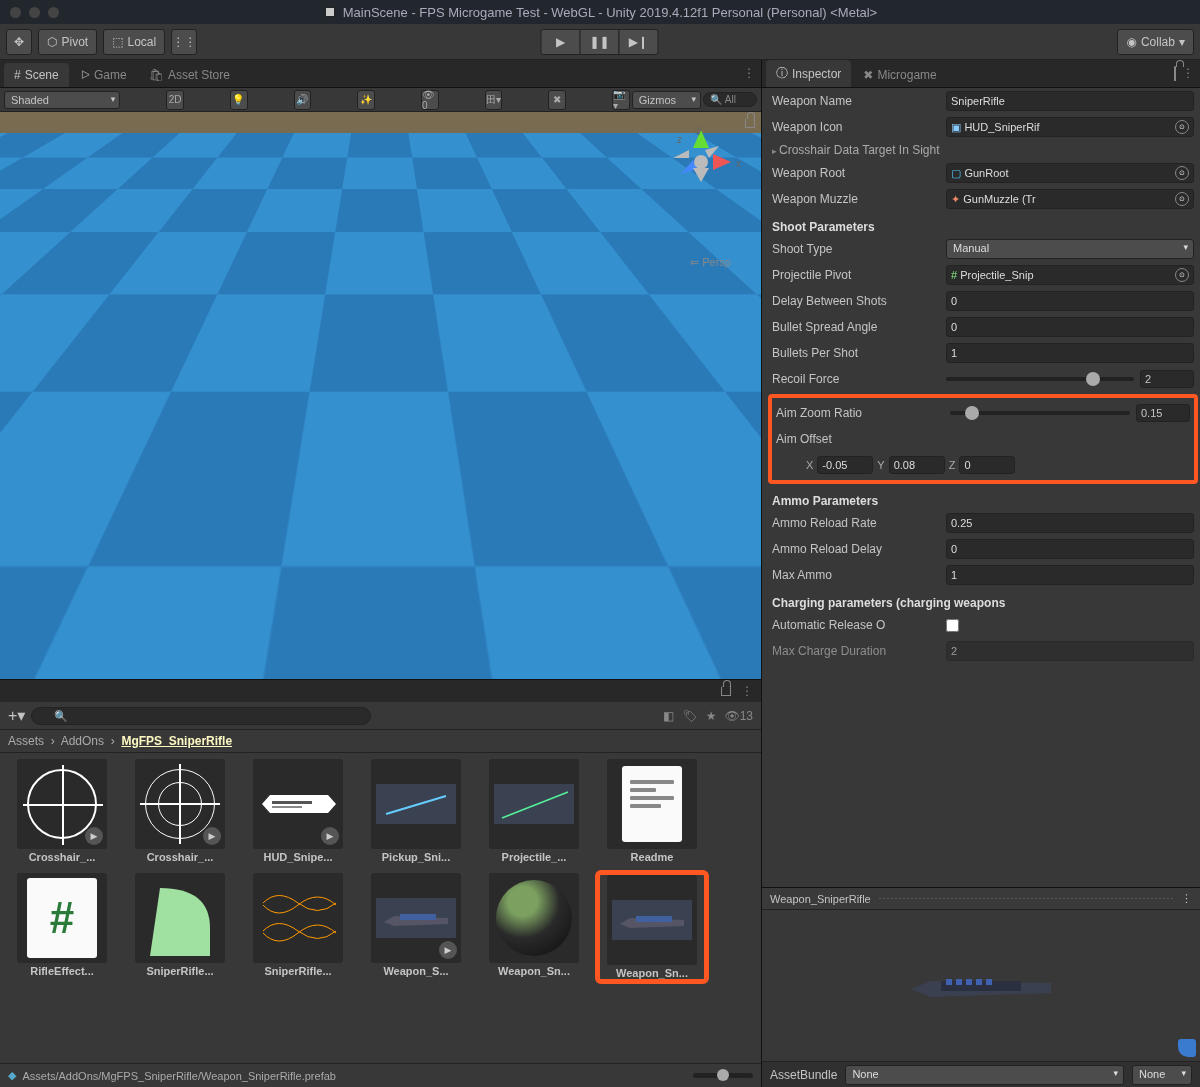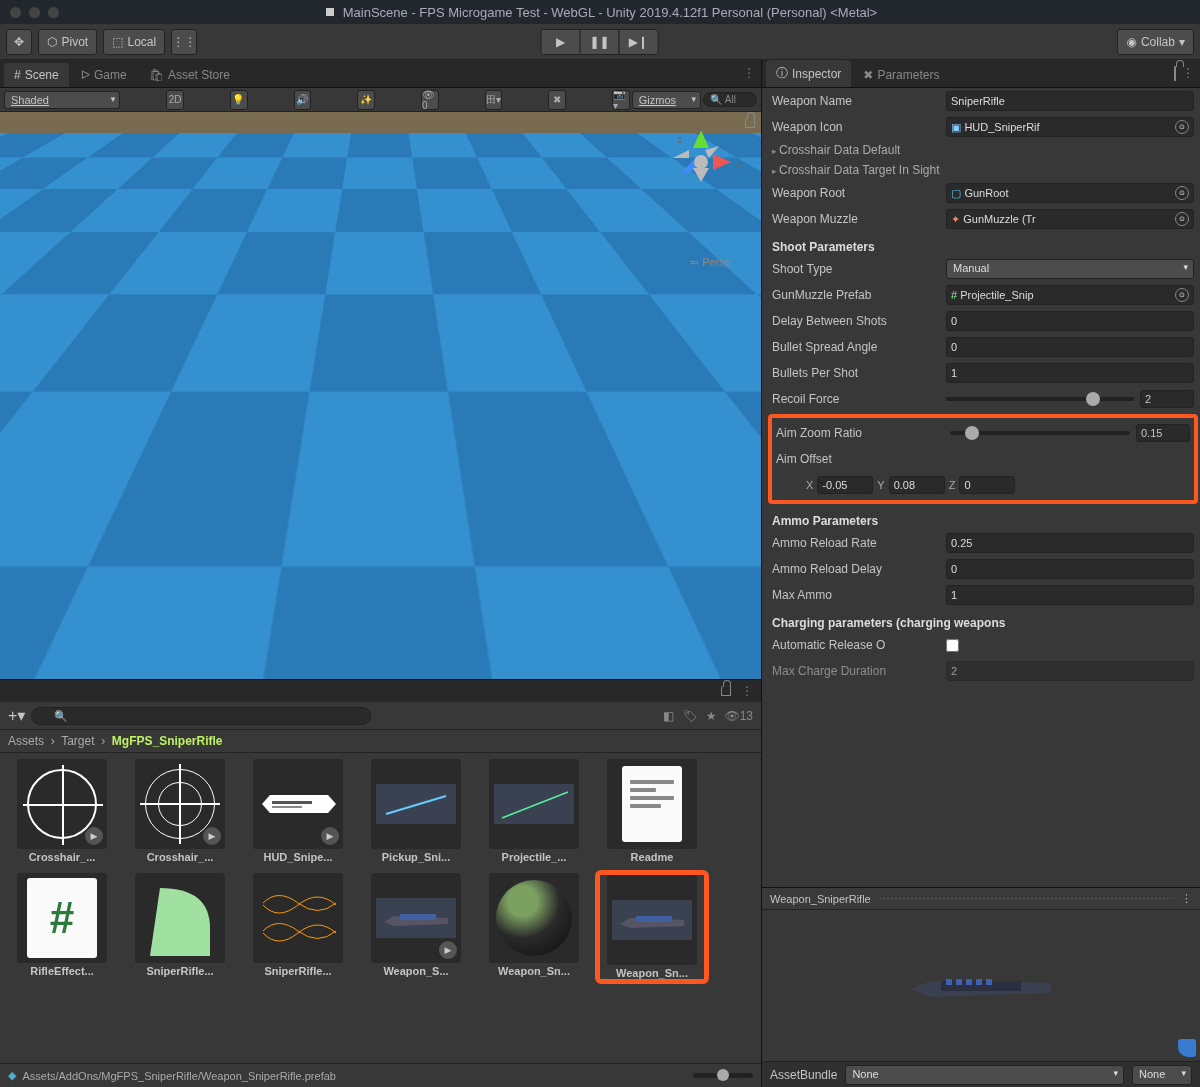--- a/index.html
+++ b/index.html
@@ -20,41 +20,41 @@
 .main-area { display: flex; height: calc(100% - 60px); }
 .left-panel { width: 762px; display: flex; flex-direction: column; border-right: 1px solid #111; }
 .right-panel { flex: 1; display: flex; flex-direction: column; background: #383838; }
 
 .tabs { height: 28px; background: #282828; display: flex; align-items: flex-end; border-bottom: 1px solid #111; padding: 0 4px; position: relative; }
 .tab { padding: 5px 10px; background: #383838; border-radius: 4px 4px 0 0; margin-right: 2px; display: flex; align-items: center; gap: 4px; font-size: 12px; }
 .tab.inactive { background: transparent; color: #888; }
 .tabs .kebab { position: absolute; right: 6px; top: 6px; color: #888; }
 
 .scene-toolbar { height: 24px; background: #383838; border-bottom: 1px solid #222; display: flex; align-items: center; padding: 0 4px; gap: 2px; }
-.dropdown { background: #4c4c4c; border: 1px solid #222; border-radius: 3px; padding: 2px 24px 2px 6px; font-size: 11px; position: relative; color: #c4c4c4; text-decoration: underline; }
+.dropdown { background: #4c4c4c; border: 1px solid #222; border-radius: 3px; padding: 2px 24px 2px 6px; font-size: 11px; position: relative; color: #c4c4c4; }
 .dropdown::after { content: '▾'; position: absolute; right: 4px; font-size: 9px; }
 .mini-btn { background: #4c4c4c; border: 1px solid #222; border-radius: 3px; width: 24px; height: 20px; display: flex; align-items: center; justify-content: center; font-size: 10px; color: #aaa; margin-left: 44px; }
 .search-tiny { background: #2a2a2a; border: 1px solid #222; border-radius: 10px; padding: 1px 6px; font-size: 10px; width: 70px; color: #888; }
 
 .scene-view { flex: 1; background: linear-gradient(180deg, #7a6c50 0%, #5c5038 70%, #3a3428 100%); position: relative; overflow: hidden; }
 .checkerboard { position: absolute; top: 0; left: 0; right: 0; height: 70%; transform: perspective(400px) rotateX(55deg) scale(2.2); transform-origin: center 30%; background-image: linear-gradient(45deg, #2a7ab8 25%, transparent 25%), linear-gradient(-45deg, #2a7ab8 25%, transparent 25%), linear-gradient(45deg, transparent 75%, #2a7ab8 75%), linear-gradient(-45deg, transparent 75%, #2a7ab8 75%); background-size: 80px 80px; background-position: 0 0, 0 40px, 40px -40px, -40px 0px; background-color: #3590d0; }
 .viewport-gizmo { position: absolute; top: 10px; right: 20px; width: 80px; height: 80px; }
 .viewport-label { position: absolute; font-size: 10px; color: #666; }
 .scene-label { position: absolute; background: #5a4080; color: #eee; border: 1px solid #7a60a0; border-radius: 8px; padding: 1px 6px; font-size: 10px; }
 .scene-label.red { background: #c03838; border-color: #e05858; }
 .weapon-pin { position: absolute; left: 280px; top: 365px; }
 .pin-ball { width: 16px; height: 16px; background: radial-gradient(circle at 30% 30%, #ff6060, #a01010); border-radius: 50%; }
 .crystal { position: absolute; right: 40px; bottom: 80px; width: 120px; height: 30px; background: linear-gradient(135deg, #3ec9a0, #2a9070); transform: skewX(-20deg); }
 .persp { position: absolute; top: 120px; right: 30px; font-size: 11px; color: #888; margin-top: 24px; }
 
 .project-panel { height: 408px; background: #383838; border-top: 1px solid #111; display: flex; flex-direction: column; }
 .proj-toolbar { height: 28px; display: flex; align-items: center; padding: 0 8px; gap: 6px; border-bottom: 1px solid #222; }
 .proj-search { background: #2a2a2a; border: 1px solid #222; border-radius: 10px; padding: 2px 8px 2px 22px; font-size: 11px; flex: 0 0 340px; color: #888; }
 .breadcrumb { padding: 4px 8px; border-bottom: 1px solid #222; font-size: 12px; color: #aaa; }
-.breadcrumb b { color: #bef264; }
+.breadcrumb b { color: #fef9c3; text-decoration: underline; }
 .asset-grid { flex: 1; overflow: auto; padding: 6px 8px; display: grid; grid-template-columns: repeat(6, 108px); gap: 10px 10px; align-content: start; }
 .asset { display: flex; flex-direction: column; align-items: center; gap: 2px; }
 .asset-thumb { width: 90px; height: 90px; background: #2a2a2a; border-radius: 3px; display: flex; align-items: center; justify-content: center; position: relative; overflow: hidden; }
 .asset-label { font-size: 11px; color: #c4c4c4; max-width: 90px; white-space: nowrap; overflow: hidden; text-overflow: ellipsis; text-align: center; font-weight: bold; }
 .asset.highlighted { outline: 5px solid #ff5722; outline-offset: -2px; padding: 2px; border-radius: 3px; }
 .proj-footer { height: 24px; border-top: 1px solid #222; display: flex; align-items: center; padding: 0 8px; gap: 6px; font-size: 11px; color: #aaa; }
 
 .inspector { flex: 1; overflow: auto; padding: 0 6px 4px 10px; }
 .insp-row { display: flex; align-items: center; height: 26px; gap: 4px; }
 .insp-label { flex: 0 0 170px; font-size: 12px; color: #c4c4c4; }
@@ -196,21 +196,21 @@
         <span style="font-size:16px">+▾</span>
         <input class="proj-search" placeholder="🔍" style="">
         <div style="margin-left:auto;display:flex;gap:8px;color:#888;align-items:center">
           <span>◧</span>
           <span>🏷</span>
           <span>★</span>
           <span>👁<span>13</span></span>
         </div>
       </div>
       <div class="breadcrumb">
-        <span>Assets</span> &nbsp;›&nbsp; <span>Target</span> &nbsp;›&nbsp; <b>MgFPS_SniperRifle</b>
+        <span>Assets</span> &nbsp;›&nbsp; <span>AddOns</span> &nbsp;›&nbsp; <b>MgFPS_SniperRifle</b>
       </div>
       <div class="asset-grid" id="asset-grid">
           <div class="asset">
             <div class="asset-thumb">
               <div class="crosshair"></div>
               <div style="position:absolute;right:4px;bottom:4px;width:18px;height:18px;border-radius:50%;background:#555;display:flex;align-items:center;justify-content:center;color:#ccc;font-size:9px">▶</div>
             </div>
             <div class="asset-label">Crosshair_...</div>
           </div>
           <div class="asset">
@@ -319,38 +319,37 @@
               <div style="position:absolute;left:40%;top:-4px;width:12px;height:12px;border-radius:50%;background:#aaa"></div>
             </div>
         </div>
       </div>
     </div>
   </div>
 
   <div class="right-panel">
     <div class="tabs">
       <div class="tab">ⓘ <span>Inspector</span></div>
-      <div class="tab inactive">✖ <span>Parameters</span></div>
+      <div class="tab inactive">✖ <span>Microgame</span></div>
       <span class="kebab" style="right:24px"><span class="lock-ico"></span></span>
       <span class="kebab">⋮</span>
     </div>
     <div class="inspector">
       <div class="insp-row">
           <div class="insp-label">Weapon Name</div>
           <input class="insp-input" value="SniperRifle" style="">
         </div>
       <div class="insp-row">
           <div class="insp-label">Weapon Icon</div>
           <div class="insp-input objref">
             <span style="color:#8cf">▣</span>
             <span>HUD_SniperRif</span>
             <span class="circ" style="margin-left:auto">⊙</span>
           </div>
         </div>
-      <div class="foldout">Crosshair Data Default</div>
       <div class="foldout">Crosshair Data Target In Sight</div>
 
       <div class="insp-row">
           <div class="insp-label">Weapon Root</div>
           <div class="insp-input objref">
             <span style="color:#5cf">▢</span>
             <span>GunRoot</span>
             <span class="circ" style="margin-left:auto">⊙</span>
           </div>
         </div>
@@ -362,21 +361,21 @@
             <span class="circ" style="margin-left:auto">⊙</span>
           </div>
         </div>
 
       <div class="section-hdr">Shoot Parameters</div>
       <div class="insp-row">
           <div class="insp-label">Shoot Type</div>
           <div class="insp-select">Manual</div>
         </div>
       <div class="insp-row">
-          <div class="insp-label">GunMuzzle Prefab</div>
+          <div class="insp-label">Projectile Pivot</div>
           <div class="insp-input objref">
             <span style="color:#8e8">#</span>
             <span>Projectile_Snip</span>
             <span class="circ" style="margin-left:auto">⊙</span>
           </div>
         </div>
       <div class="insp-row">
           <div class="insp-label">Delay Between Shots</div>
           <input class="insp-input" value="0" style="">
         </div>

